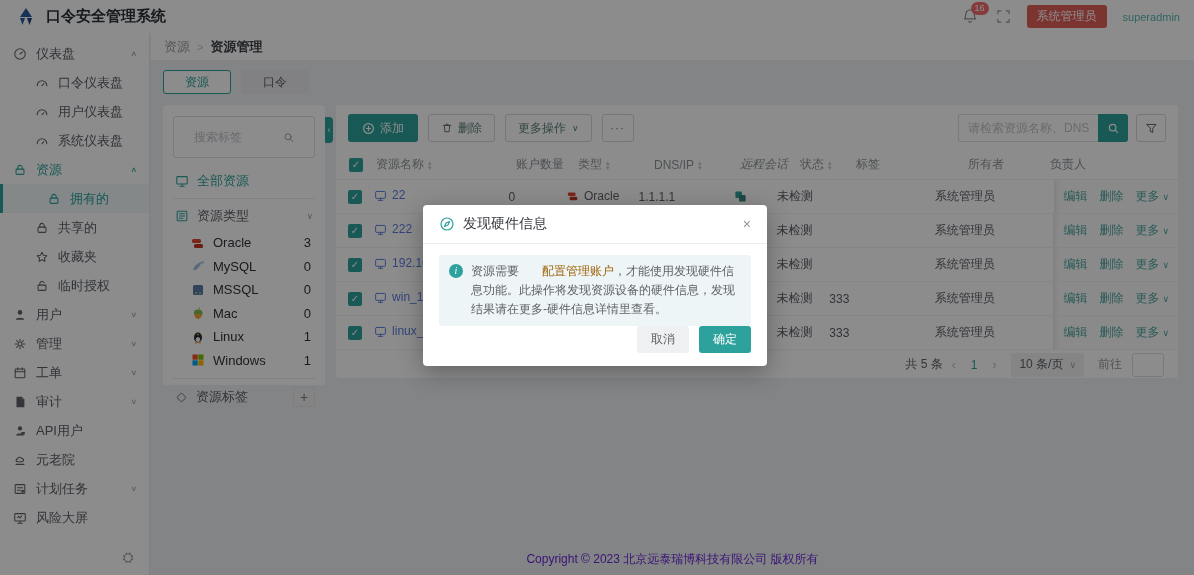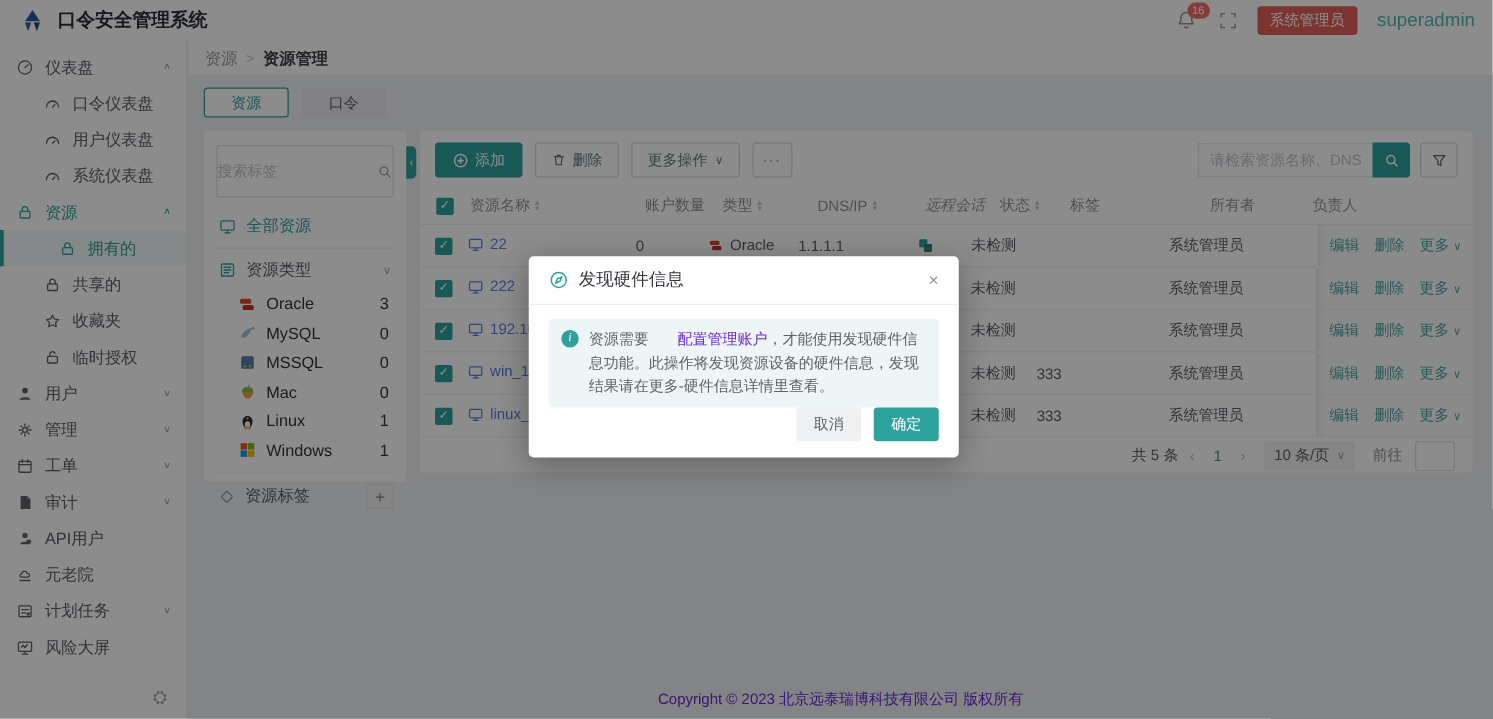--- a/index.html
+++ b/index.html
@@ -7,21 +7,21 @@
   body { font-family:"Liberation Sans","DejaVu Sans",sans-serif; font-size:13px; color:#5a5e66; background:#eef0f3; position:relative; }
 
   
   .topbar { position:absolute; left:0; top:0; width:1194px; height:33px; background:#fff; display:flex; align-items:center; padding:0 14px; z-index:5; }
   .logo { width:24px; height:20px; margin-right:8px; }
   .app-title { font-size:15px; font-weight:bold; color:#2b3038; }
   .topbar-right { margin-left:auto; display:flex; align-items:center; gap:16px; }
   .bell-wrap { position:relative; width:18px; height:18px; }
   .badge { position:absolute; top:-6px; left:9px; background:#f56c6c; color:#fff; font-size:9px; line-height:13px; padding:0 4px; border-radius:7px; }
   .role-badge { background:#e25f58; color:#fff; font-size:12px; padding:3px 10px; border-radius:3px; }
-  .username { color:#57b8b2; font-size:15px; }
+  .username { color:#57b8b2; font-size:11px; }
 
   
   .sidebar { position:absolute; left:0; top:33px; width:150px; height:542px; background:#fff; border-right:1px solid #e8e8e8; z-index:4; }
   .menu { padding-top:6px; }
   .mi { display:flex; align-items:center; height:29px; padding:0 12px; cursor:pointer; color:#5a5e66; }
   .mi .lbl { margin-left:9px; flex:1; white-space:nowrap; }
   .mi .chev { font-size:9px; color:#9aa0a6; transform:scaleY(.8); }
   .mi.sub { padding-left:34px; }
   .mi.teal, .mi.teal .lbl { color:#2da29c; }
   .mi.active { background:rgba(45,162,156,.07); border-left:3px solid #2da29c; padding-left:43px; }
@@ -37,21 +37,21 @@
   .crumb-current { color:#3d4147; font-weight:bold; }
 
   
   .tabs { position:absolute; left:163px; top:70px; display:flex; gap:10px; z-index:2; }
   .tab-btn { height:24px; min-width:68px; padding:0 18px; font-size:12px; display:flex; align-items:center; justify-content:center; border-radius:3px; cursor:pointer; }
   .tab-btn.on { background:#fff; border:1px solid #2da29c; color:#2da29c; }
   .tab-btn.off { background:#ececee; border:1px solid #ececee; color:#5f6368; }
 
   
   .left-card { position:absolute; left:163px; top:105px; width:162px; height:280px; background:#fff; border-radius:3px; z-index:2; }
-  .lc-search { margin:11px 10px 8px; height:42px; border:1px solid #dcdfe6; border-radius:3px; display:flex; align-items:center; padding:0 0; }
+  .lc-search { margin:11px 10px 8px; height:42px; border:1px solid #dcdfe6; border-radius:3px; display:flex; align-items:center; padding:0 20px; }
   .lc-search input { border:none; outline:none; width:100%; font-size:12px; color:#5a5e66; background:transparent; }
   .lc-search input::placeholder { color:#bfc3c9; }
   .row-all { display:flex; align-items:center; height:30px; padding:0 12px; color:#2da29c; cursor:pointer; }
   .row-all .lbl { margin-left:8px; }
   .lc-div { border-top:1px solid #ededed; margin:2px 10px; }
   .row-group { display:flex; align-items:center; height:30px; padding:0 12px; cursor:pointer; }
   .row-group .lbl { margin-left:8px; flex:1; }
   .row-group .chev { font-size:9px; color:#9aa0a6; }
   .type-row { display:flex; align-items:center; height:23.5px; padding-left:28px; padding-right:14px; cursor:pointer; color:#303339; }
   .type-row .lbl { margin-left:8px; font-size:13px; }
@@ -106,21 +106,21 @@
   
   .overlay { position:absolute; inset:0; background:rgba(0,0,0,.45); z-index:40; }
   .modal { position:absolute; left:423px; top:205px; width:344px; height:161px; background:#fff; border-radius:4px; box-shadow:0 6px 24px rgba(0,0,0,.3); z-index:50; display:flex; flex-direction:column; }
   .m-head { height:40px; display:flex; align-items:center; padding:0 16px; border-bottom:1px solid #ededed; }
   .m-title { font-size:14px; color:#33363c; margin-left:8px; flex:1; }
   .m-close { color:#909399; font-size:14px; cursor:pointer; }
   .m-body { flex:1; padding:11px 16px 0; }
   .alert { background:#edf5f7; border-radius:3px; padding:7px 10px; display:flex; gap:8px; }
   .alert-icon { width:14px; height:14px; flex:0 0 14px; background:#2da29c; color:#fff; border-radius:50%; font-size:10px; line-height:14px; text-align:center; font-style:italic; margin-top:2px; font-family:"Liberation Serif",serif; }
   .alert-text { font-size:12px; line-height:19px; color:#5f6266; }
-  .alert-text .redlink { color:#6d28d9; cursor:pointer;padding-left:23px; }
+  .alert-text .redlink { color:#a16207; cursor:pointer;padding-left:23px; }
   .m-foot { display:flex; justify-content:flex-end; gap:10px; padding:0 16px 13px; }
   .btn-cancel { background:#eff0f2; color:#5f6266; width:52px; height:27px; }
   .btn-ok { background:#2da29c; color:#fff; width:52px; height:27px; }
 
   svg { display:block; }
   .st { fill:none; stroke:#5f6266; stroke-width:1.2; stroke-linecap:round; stroke-linejoin:round; }
   .st.teal { stroke:#2da29c; }
   .st.blue { stroke:#5e7ce0; }
   .st.gray { stroke:#8f9398; }
   .st.white { stroke:#fff; stroke-width:1.5; }

